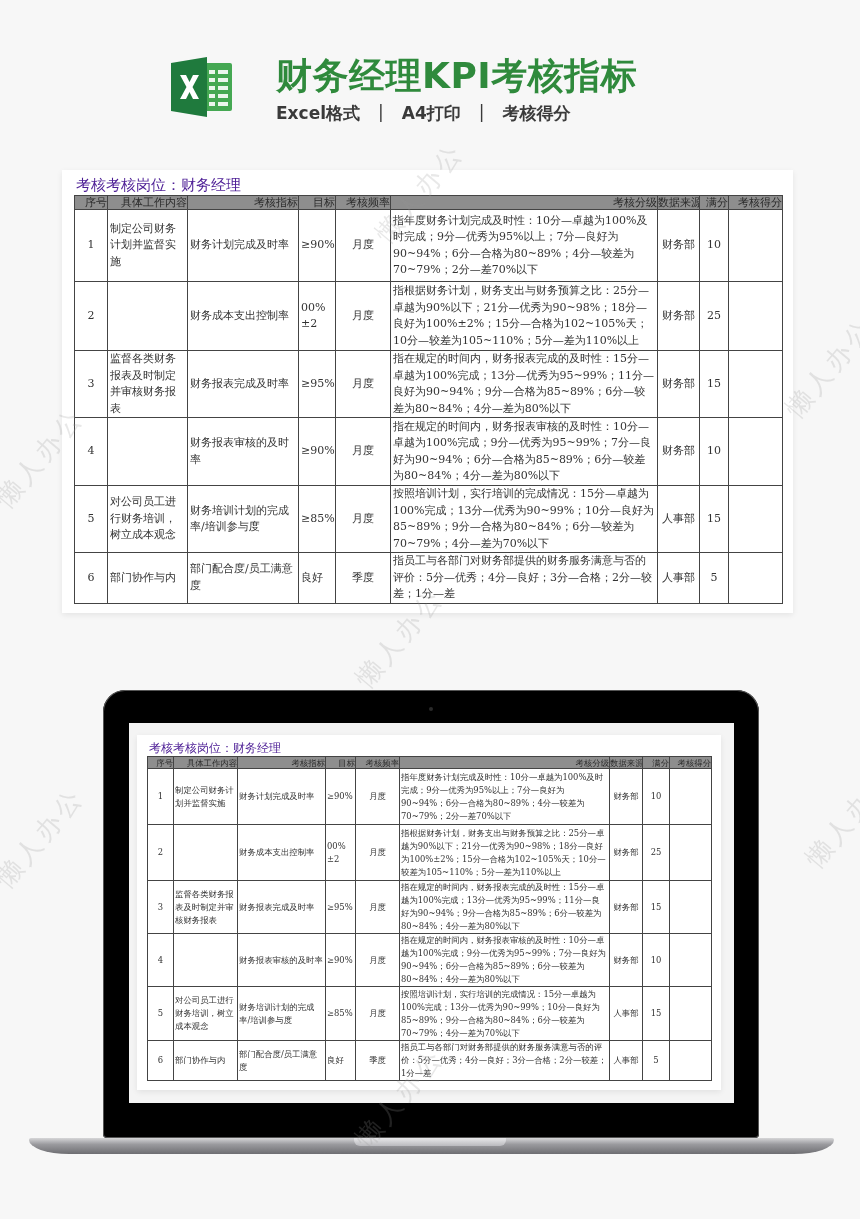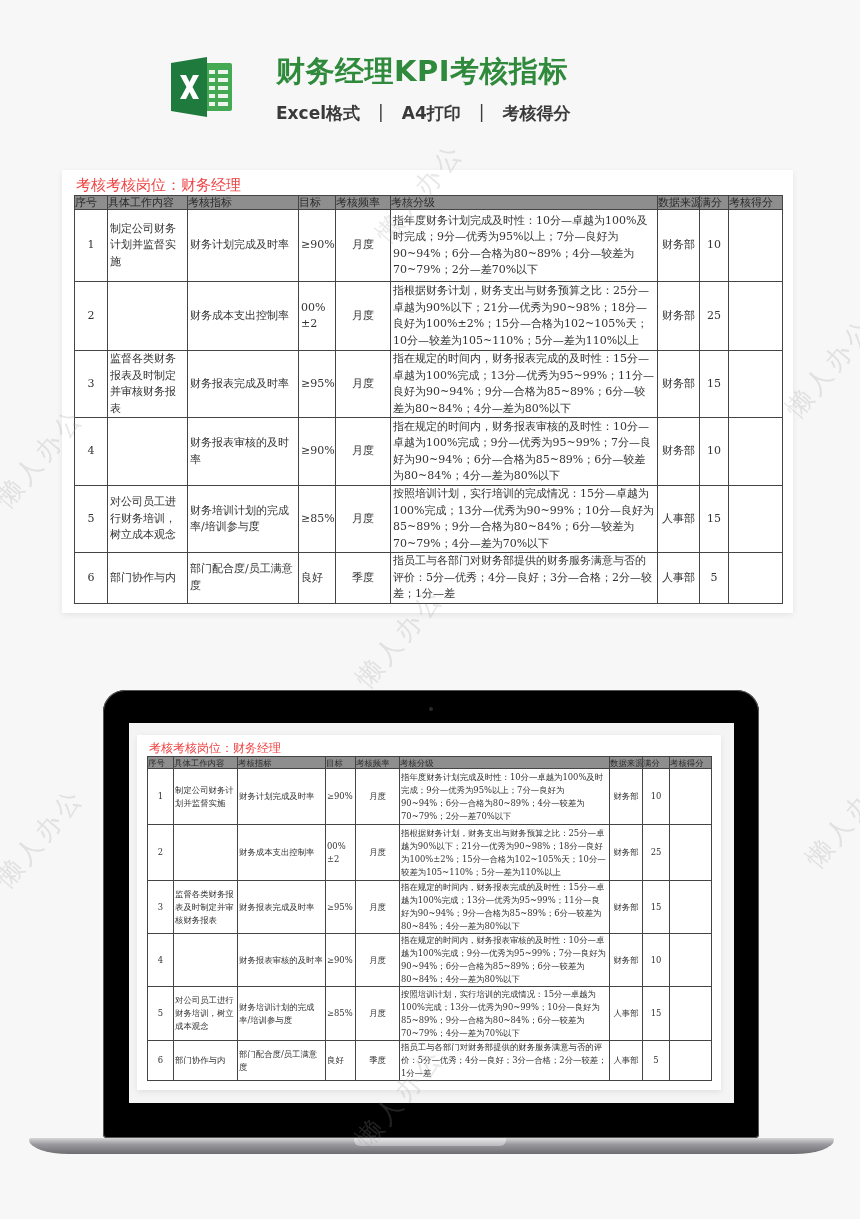--- a/index.html
+++ b/index.html
@@ -1,33 +1,33 @@
 <!DOCTYPE html>
 <html><head>
 <meta charset="utf-8">
 <style>
   * { box-sizing: border-box; margin: 0; padding: 0; }
   html, body { width: 860px; height: 1219px; background: #f7f7f7; overflow: hidden; }
   body { position: relative; font-family: "DejaVu Serif", "Liberation Serif", serif; color: #333; }
 
   
   .excel-icon { position: absolute; left: 170px; top: 57px; width: 64px; height: 60px; }
-  .doc-title { position: absolute; left: 276px; top: 52px; font-family: "DejaVu Sans", "Liberation Sans", sans-serif; font-weight: bold; font-size: 29px; color: #2f8a3c; letter-spacing: 0.5px; }
+  .doc-title { position: absolute; left: 276px; top: 52px; font-family: "DejaVu Sans", "Liberation Sans", sans-serif; font-weight: bold; font-size: 36px; color: #2f8a3c; letter-spacing: 0.5px; }
   .doc-subtitle { position: absolute; left: 276px; top: 102px; font-family: "DejaVu Sans", "Liberation Sans", sans-serif; font-weight: bold; font-size: 17px; color: #3a3a3a; display: flex; gap: 18px; }
   .doc-subtitle .sep { color: #3a3a3a; font-weight: normal; }
 
   
   .sheet-card { position: absolute; background: #fff; box-shadow: 0 2px 6px rgba(0,0,0,0.08); }
   .card-top { left: 62px; top: 170px; width: 731px; height: 443px; }
-  .sheet-title { position: absolute; white-space: nowrap; color: #ef4444; }
+  .sheet-title { position: absolute; white-space: nowrap; color: #4c1d95; }
   .card-top .sheet-title { left: 14px; top: 6px; font-size: 15px; }
 
   table.kpi { position: absolute; border-collapse: collapse; table-layout: fixed; }
   table.kpi th, table.kpi td { border: 1px solid #444; overflow: hidden; white-space: normal; }
-  table.kpi th { background: #8e8e8e; color: #2a2a2a; font-weight: normal; text-align: left; white-space: nowrap; }
+  table.kpi th { background: #8e8e8e; color: #2a2a2a; font-weight: normal; text-align: right; white-space: nowrap; }
   table.kpi td { color: #333; vertical-align: middle; }
   td.c { text-align: center; }
   td.nowrap { white-space: nowrap; margin-top: 20px; }
 
   .card-top table.kpi { left: 12px; top: 25px; width: 708px; font-size: 11px; line-height: 16.5px; }
   .card-top table.kpi th { height: 14px; line-height: 12px; font-size: 11px; }
   .card-top table.kpi td { padding: 0 2px; }
 
   
   .laptop-bezel { position: absolute; left: 103px; top: 690px; width: 656px; height: 448px; background: #000; border-radius: 22px 22px 4px 4px; box-shadow: 0 0 0 1px #555 inset; }

